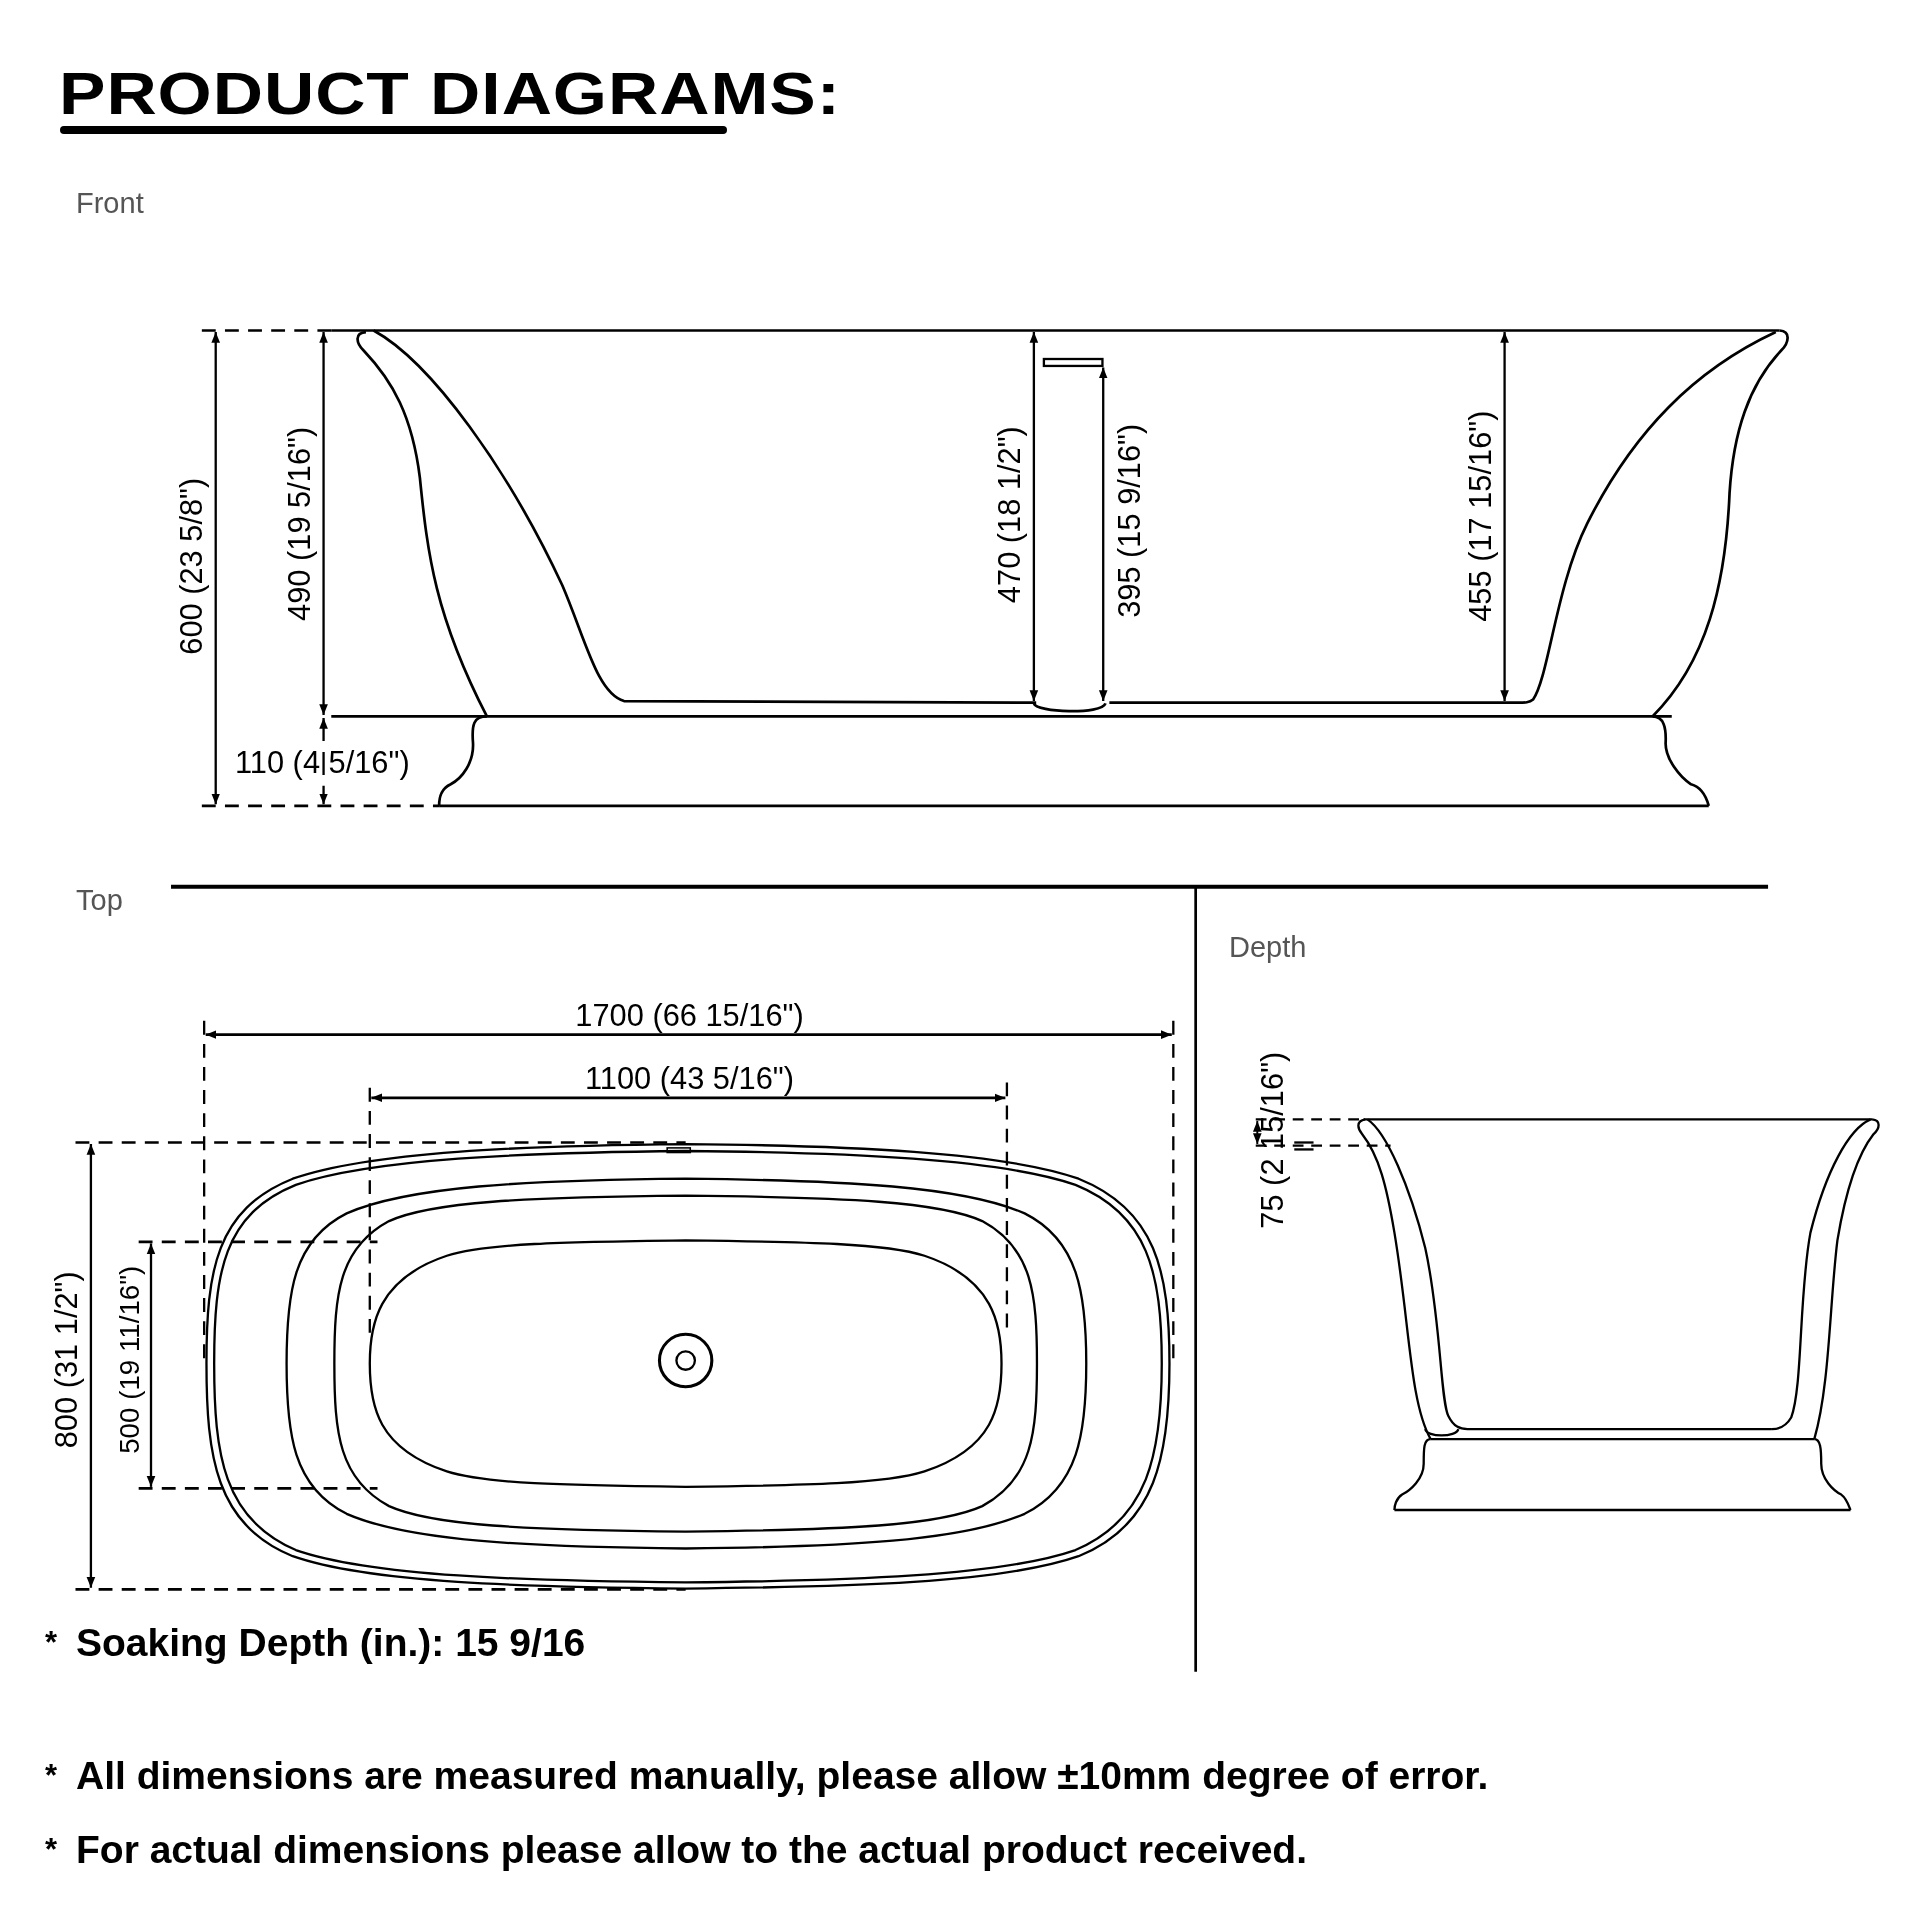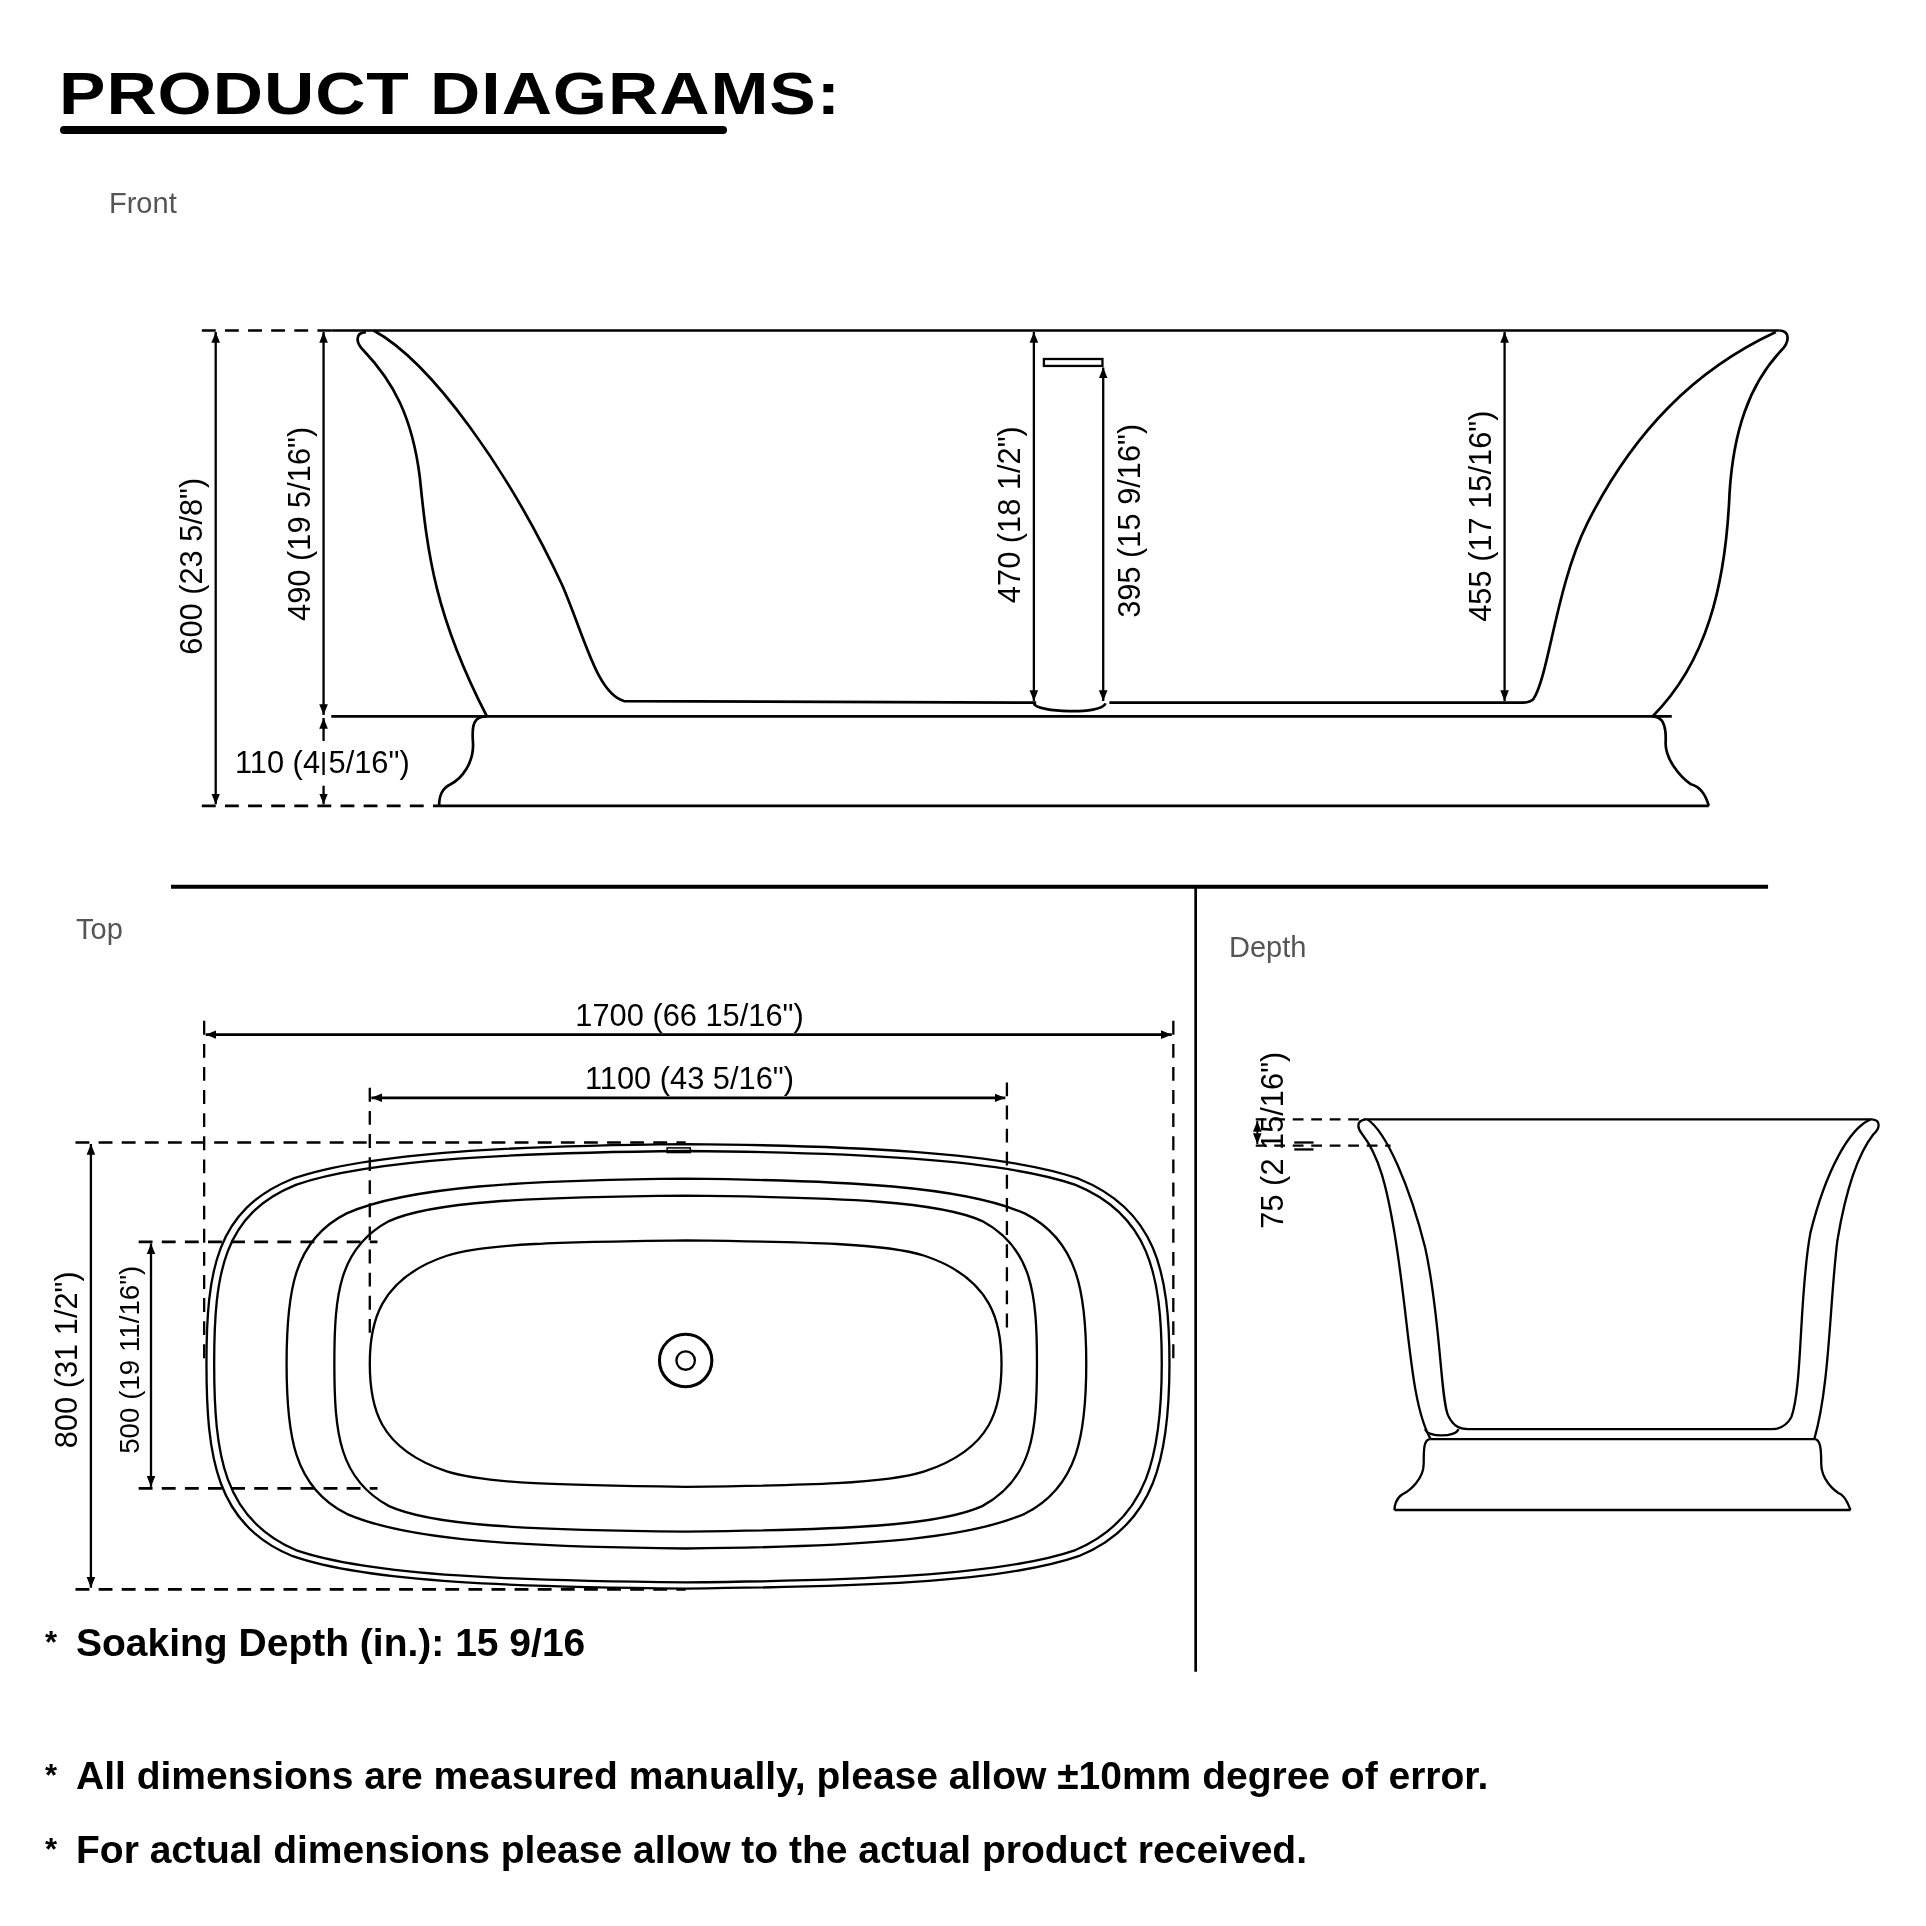--- a/index.html
+++ b/index.html
@@ -11,22 +11,22 @@
   .note .star { display: inline-block; width: 31px; font-size: 31px; vertical-align: 3.1px; }
   svg.drawing { position: absolute; left: 0; top: 0; }
   svg text { font-family: "Liberation Sans", sans-serif; fill: #000; }
 </style>
 </head>
 <body>
 
 <div class="title">PRODUCT DIAGRAMS:</div>
 <div class="title-underline"></div>
 
-<div class="view-label" style="left:76px; top:187px;margin-left:33px;">Front</div>
-<div class="view-label" style="left:76px; top:913px;">Top</div>
+<div class="view-label" style="left:76px; top:187px;">Front</div>
+<div class="view-label" style="left:76px; top:884px;">Top</div>
 <div class="view-label" style="left:1229px; top:931px;">Depth</div>
 
 <svg class="drawing" width="1926" height="1926" viewBox="0 0 2500 2500" xmlns="http://www.w3.org/2000/svg">
   <defs>
     <marker id="arr" viewBox="0 0 10 10" refX="10" refY="5" markerWidth="14" markerHeight="14" orient="auto-start-reverse" markerUnits="userSpaceOnUse">
       <path d="M0,1 L10,5 L0,9 Z" fill="#000"></path>
     </marker>
   </defs>
 
   <g fill="none" stroke="#000" stroke-width="3.5">

